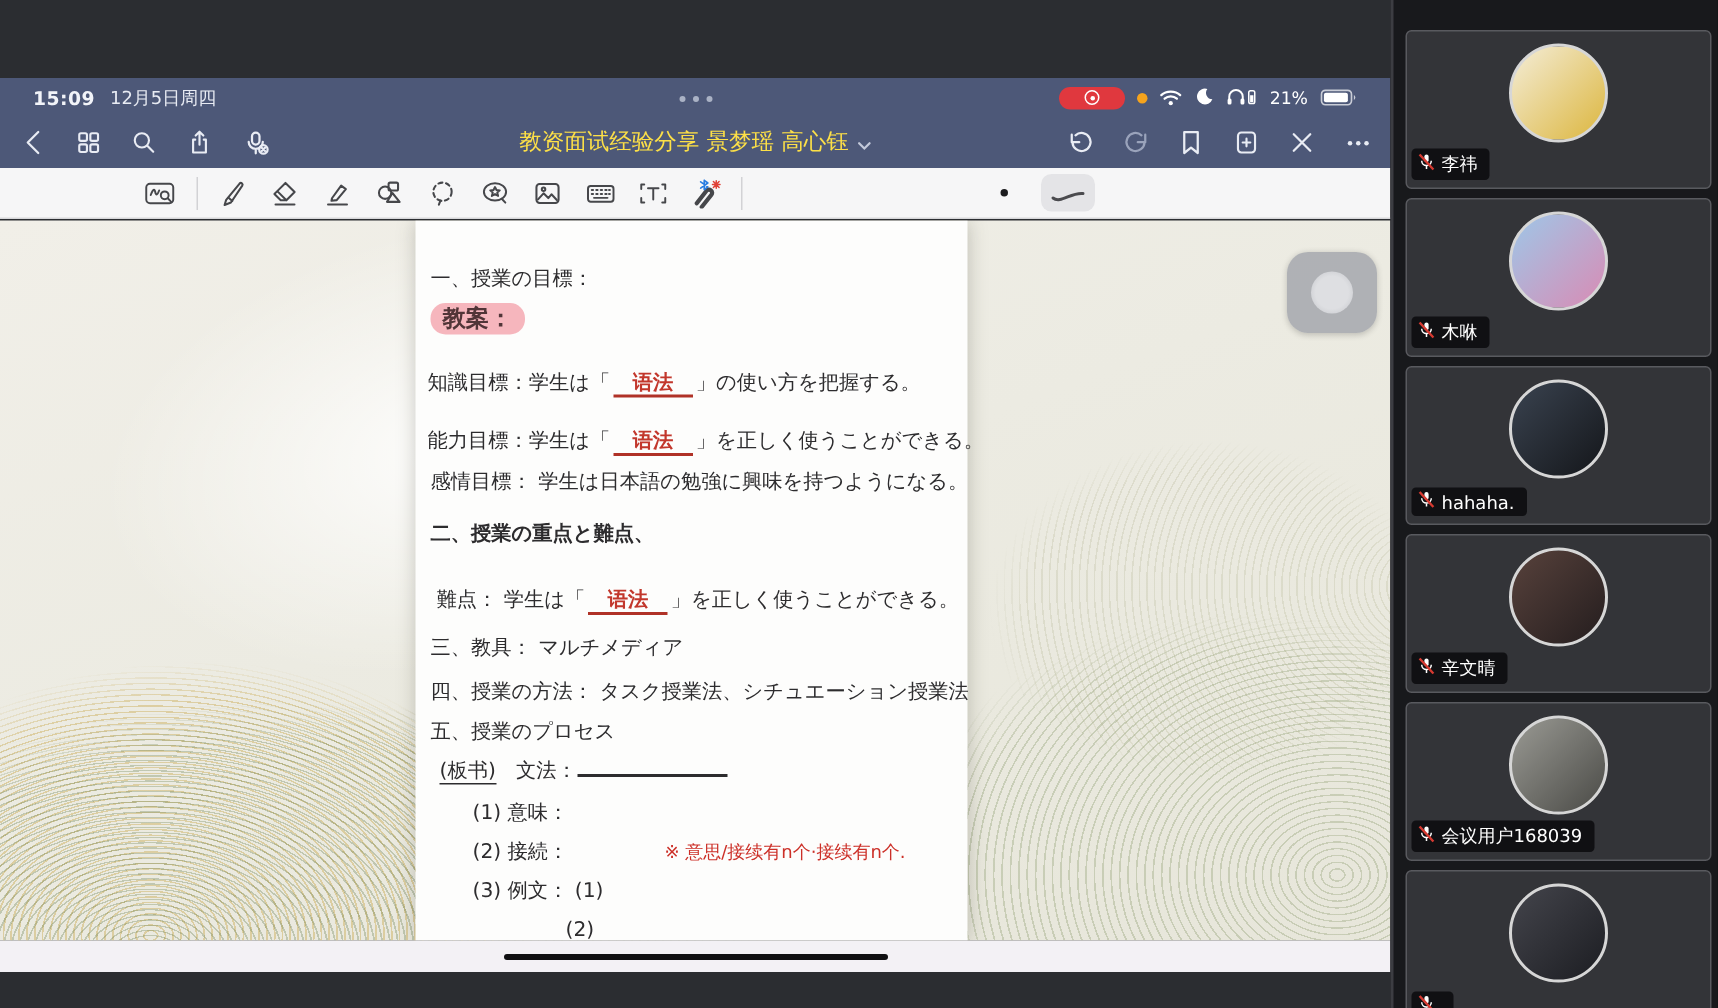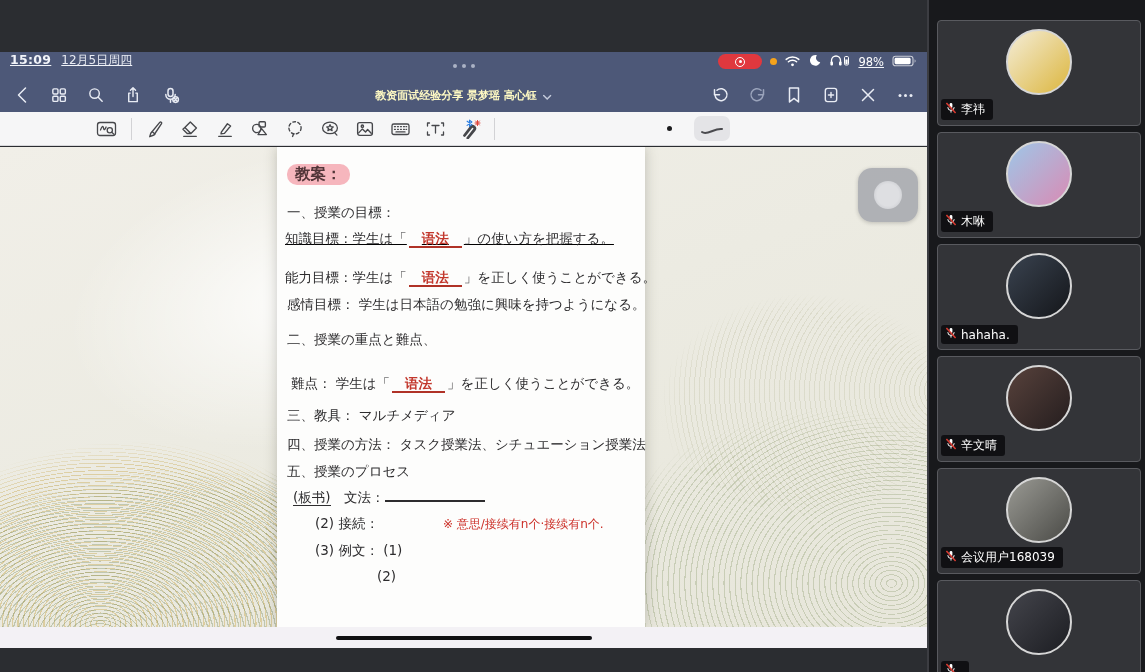--- a/index.html
+++ b/index.html
@@ -3,40 +3,40 @@
 <meta charset="utf-8">
 <style>
   html,body{margin:0;padding:0;background:#0e0e10;}
   .screen{position:relative;width:1145px;height:672px;overflow:hidden;background:#1b1c1f;
           font-family:"DejaVu Sans","Liberation Sans",sans-serif;-webkit-font-smoothing:antialiased;}
 
   
   .ipad{position:absolute;left:0;top:0;width:927px;height:672px;background:#2b2d31;}
   .bar-top{position:absolute;top:0;left:0;width:927px;height:52px;background:#2b2d31;}
   .bluebar{position:absolute;top:52px;left:0;width:927px;height:60px;background:#4d5878;}
-  .statusbar{position:relative;height:26px;display:flex;align-items:flex-start;padding:0 10px;color:#f2f4f9;text-decoration:underline;}
+  .statusbar{position:relative;height:26px;display:flex;align-items:center;padding:0 22px;color:#f2f4f9;}
   .time{font-size:12.5px;font-weight:bold;letter-spacing:.3px;}
   .date{font-size:12px;margin-left:10px;color:#e8ebf3;}
   .mtdots{position:absolute;left:50%;top:12px;transform:translateX(-50%);display:flex;gap:5px;}
   .mtdots i{width:4px;height:4px;border-radius:50%;background:#aab2c5;}
   .st-right{margin-left:auto;display:flex;align-items:center;gap:8px;}
   .recpill{width:44px;height:15px;border-radius:8px;background:#e0383e;display:flex;align-items:center;justify-content:center;}
   .recring{width:8px;height:8px;border:1.6px solid #fff;border-radius:50%;position:relative;}
   .recring::after{content:"";position:absolute;left:50%;top:50%;width:3px;height:3px;margin:-1.5px 0 0 -1.5px;border-radius:50%;background:#fff;}
   .orangedot{width:7px;height:7px;border-radius:50%;background:#f5a31c;}
   .pct{font-size:11.5px;color:#fff;}
   
   .navbar{position:relative;height:34px;display:flex;align-items:center;padding:0 12px;}
   .nav-left,.nav-right{display:flex;align-items:center;gap:17px;}
   .nav-right{margin-left:auto;}
   .nicon{width:20px;height:20px;display:flex;align-items:center;justify-content:center;cursor:default;}
   .nicon svg{stroke:#e9ecf4;fill:none;stroke-width:1.5;stroke-linecap:round;stroke-linejoin:round;}
   .nicon.dim svg{stroke:#9aa3bb;}
   .doctitle{position:absolute;left:50%;top:50%;transform:translate(-50%,-50%);display:flex;align-items:center;gap:6px;white-space:nowrap;}
-  .doctitle .t{font-size:11px;font-weight:bold;color:#fef9c3;}
+  .doctitle .t{font-size:15px;font-weight:normal;color:#fde047;}
   
   .toolbar{position:absolute;top:112px;left:0;width:927px;height:34px;background:#f6f6f7;border-bottom:1px solid #d7d7da;
            display:flex;align-items:center;padding-left:94px;box-sizing:border-box;}
   .ticon{width:26px;height:26px;display:flex;align-items:center;justify-content:center;margin-right:9px;}
   .ticon svg{stroke:#46474b;fill:none;stroke-width:1.3;stroke-linecap:round;stroke-linejoin:round;}
   .tsep{width:1px;height:22px;background:#d2d2d5;margin:0 10px 0 2px;}
   .strokedot{width:5px;height:5px;border-radius:50%;background:#1c1c1e;margin-left:162px;}
   .strokebox{width:36px;height:25px;background:#e4e4e7;border-radius:7px;margin-left:22px;display:flex;align-items:center;justify-content:center;}
   .strokebox svg{stroke:#4a4a4e;fill:none;stroke-width:2;stroke-linecap:round;}
 
@@ -121,21 +121,21 @@
           </span>
           <span>
             <svg width="21" height="13" viewBox="0 0 21 13">
                 <path d="M2.5 9V6.5a4.5 4.5 0 0 1 9 0V9" fill="none" stroke="#fff" stroke-width="1.3"></path>
                 <rect x="1.4" y="7.6" width="2.6" height="4" rx="1" fill="#fff"></rect>
                 <rect x="10" y="7.6" width="2.6" height="4" rx="1" fill="#fff"></rect>
                 <rect x="15.5" y="2.5" width="4" height="8.5" rx="1.2" fill="none" stroke="#fff" stroke-width="1"></rect>
                 <rect x="16.4" y="5.5" width="2.2" height="4.6" fill="#fff"></rect>
               </svg>
           </span>
-          <span class="pct">98%</span>
+          <span class="pct">21%</span>
           <span>
             <svg width="25" height="12" viewBox="0 0 25 12">
                 <rect x="1" y="1.2" width="20" height="9.6" rx="2.6" fill="none" stroke="#fff" stroke-width="1.1" opacity=".7"></rect>
                 <rect x="2.6" y="2.8" width="16" height="6.4" rx="1.4" fill="#fff"></rect>
                 <path d="M22.6 4.3v3.4a2 2 0 0 0 0-3.4Z" fill="#fff" opacity=".7"></path>
               </svg>
           </span>
         </span>
       </div>
 
@@ -306,31 +306,32 @@
 
     <div class="canvas">
       <div class="swirl"></div>
       <div class="hill h1"></div>
       <div class="hill h2"></div>
       <div class="hill h3"></div>
       <div class="hill h4"></div>
 
       <div class="page">
         <div id="note-area">
+            <div class="nline" style="padding-left: 2px; margin-top: 12px;"><span class="seg-k">一、授業の目標：</span></div>
             <div class="nline" style="padding-left: 2px; margin-top: 0px;"><span class="seg-hl">教案：</span></div>
-            <div class="nline" style="padding-left: 2px; margin-top: 12px;"><span class="seg-k">一、授業の目標：</span></div>
-            <div class="nline" style="padding-left: 0px; margin-top: 0px; text-decoration: underline;"><span class="seg-k">知識目標：学生は「</span><span class="seg-ru">语法</span><span class="seg-k">」の使い方を把握する。</span></div>
+            <div class="nline" style="padding-left: 0px; margin-top: 16px;"><span class="seg-k">知識目標：学生は「</span><span class="seg-ru">语法</span><span class="seg-k">」の使い方を把握する。</span></div>
             <div class="nline" style="padding-left: 0px; margin-top: 13px;"><span class="seg-k">能力目標：学生は「</span><span class="seg-ru">语法</span><span class="seg-k">」を正しく使うことができる。</span></div>
             <div class="nline" style="padding-left: 2px; margin-top: 1px;"><span class="seg-k">感情目標： 学生は日本語の勉強に興味を持つようになる。</span></div>
-            <div class="nline" style="padding-left: 2px; margin-top: 9px;"><span class="seg-k">二、授業の重点と難点、</span></div>
+            <div class="nline" style="padding-left: 2px; margin-top: 9px; font-weight: bold;"><span class="seg-k">二、授業の重点と難点、</span></div>
             <div class="nline" style="padding-left: 6px; margin-top: 18px;"><span class="seg-k">難点： 学生は「</span><span class="seg-ru">语法</span><span class="seg-k">」を正しく使うことができる。</span></div>
             <div class="nline" style="padding-left: 2px; margin-top: 6px;"><span class="seg-k">三、教具： マルチメディア</span></div>
             <div class="nline" style="padding-left: 2px; margin-top: 3px;"><span class="seg-k">四、授業の方法： タスク授業法、シチュエーション授業法</span></div>
             <div class="nline" style="padding-left: 2px; margin-top: 1px;"><span class="seg-k">五、授業のプロセス</span></div>
             <div class="nline" style="padding-left: 8px; margin-top: 0px;"><span class="seg-u">(板书)</span><span class="seg-k">　文法：</span><span class="seg-bl"></span></div>
+            <div class="nline" style="padding-left: 30px; margin-top: 2px;"><span class="seg-k">(1) 意味：</span></div>
             <div class="nline" style="padding-left: 30px; margin-top: 0px;"><span class="seg-k">(2) 接続：</span><span class="seg-rg">※ 意思/接续有n个·接续有n个.</span></div>
             <div class="nline" style="padding-left: 30px; margin-top: 0px;"><span class="seg-k">(3) 例文： (1)</span></div>
             <div class="nline" style="padding-left: 92px; margin-top: 0px;"><span class="seg-k">(2)</span></div>
           </div>
       </div>
 
       <div class="assistive">
           <i></i>
         </div>
     </div>

